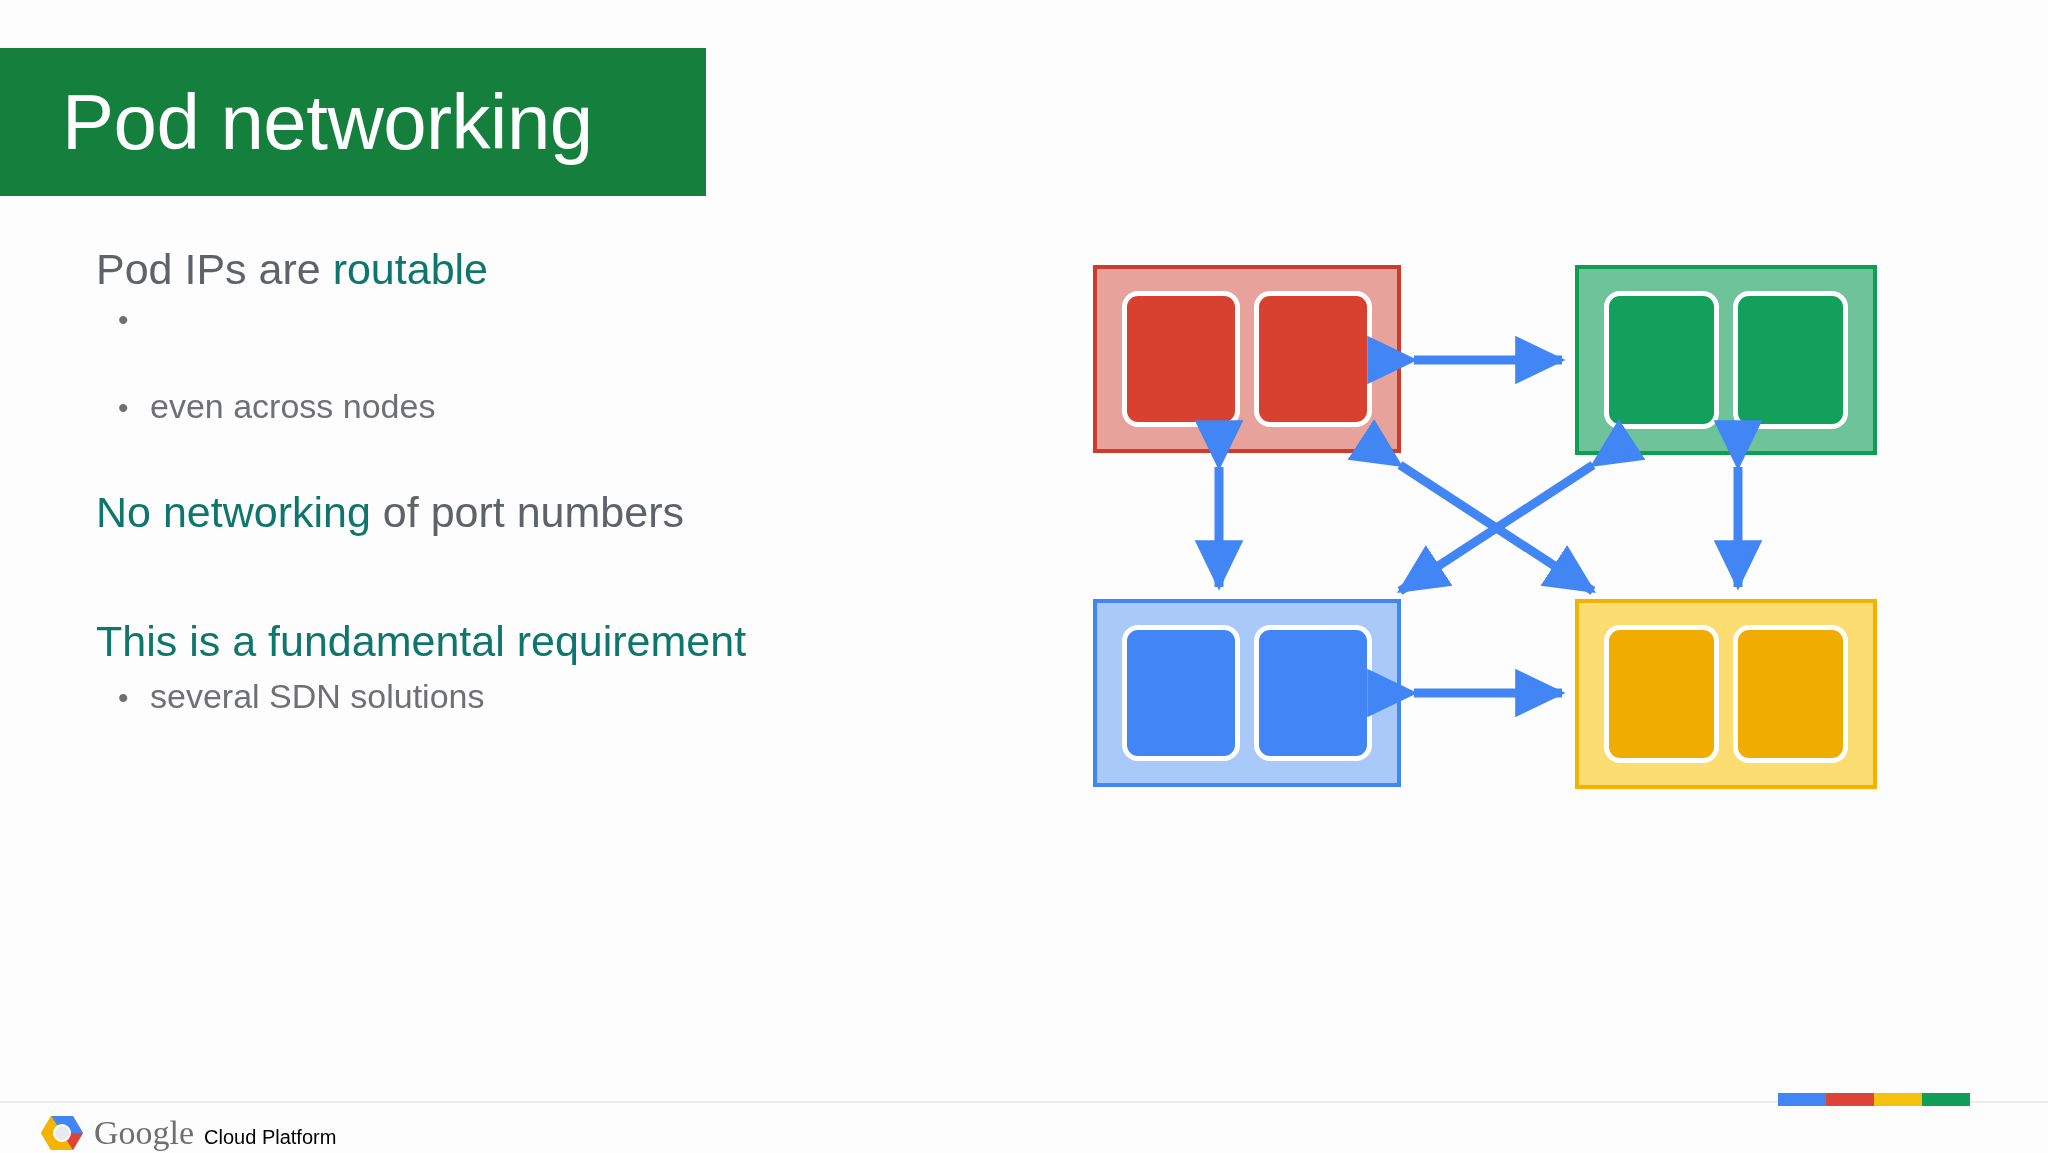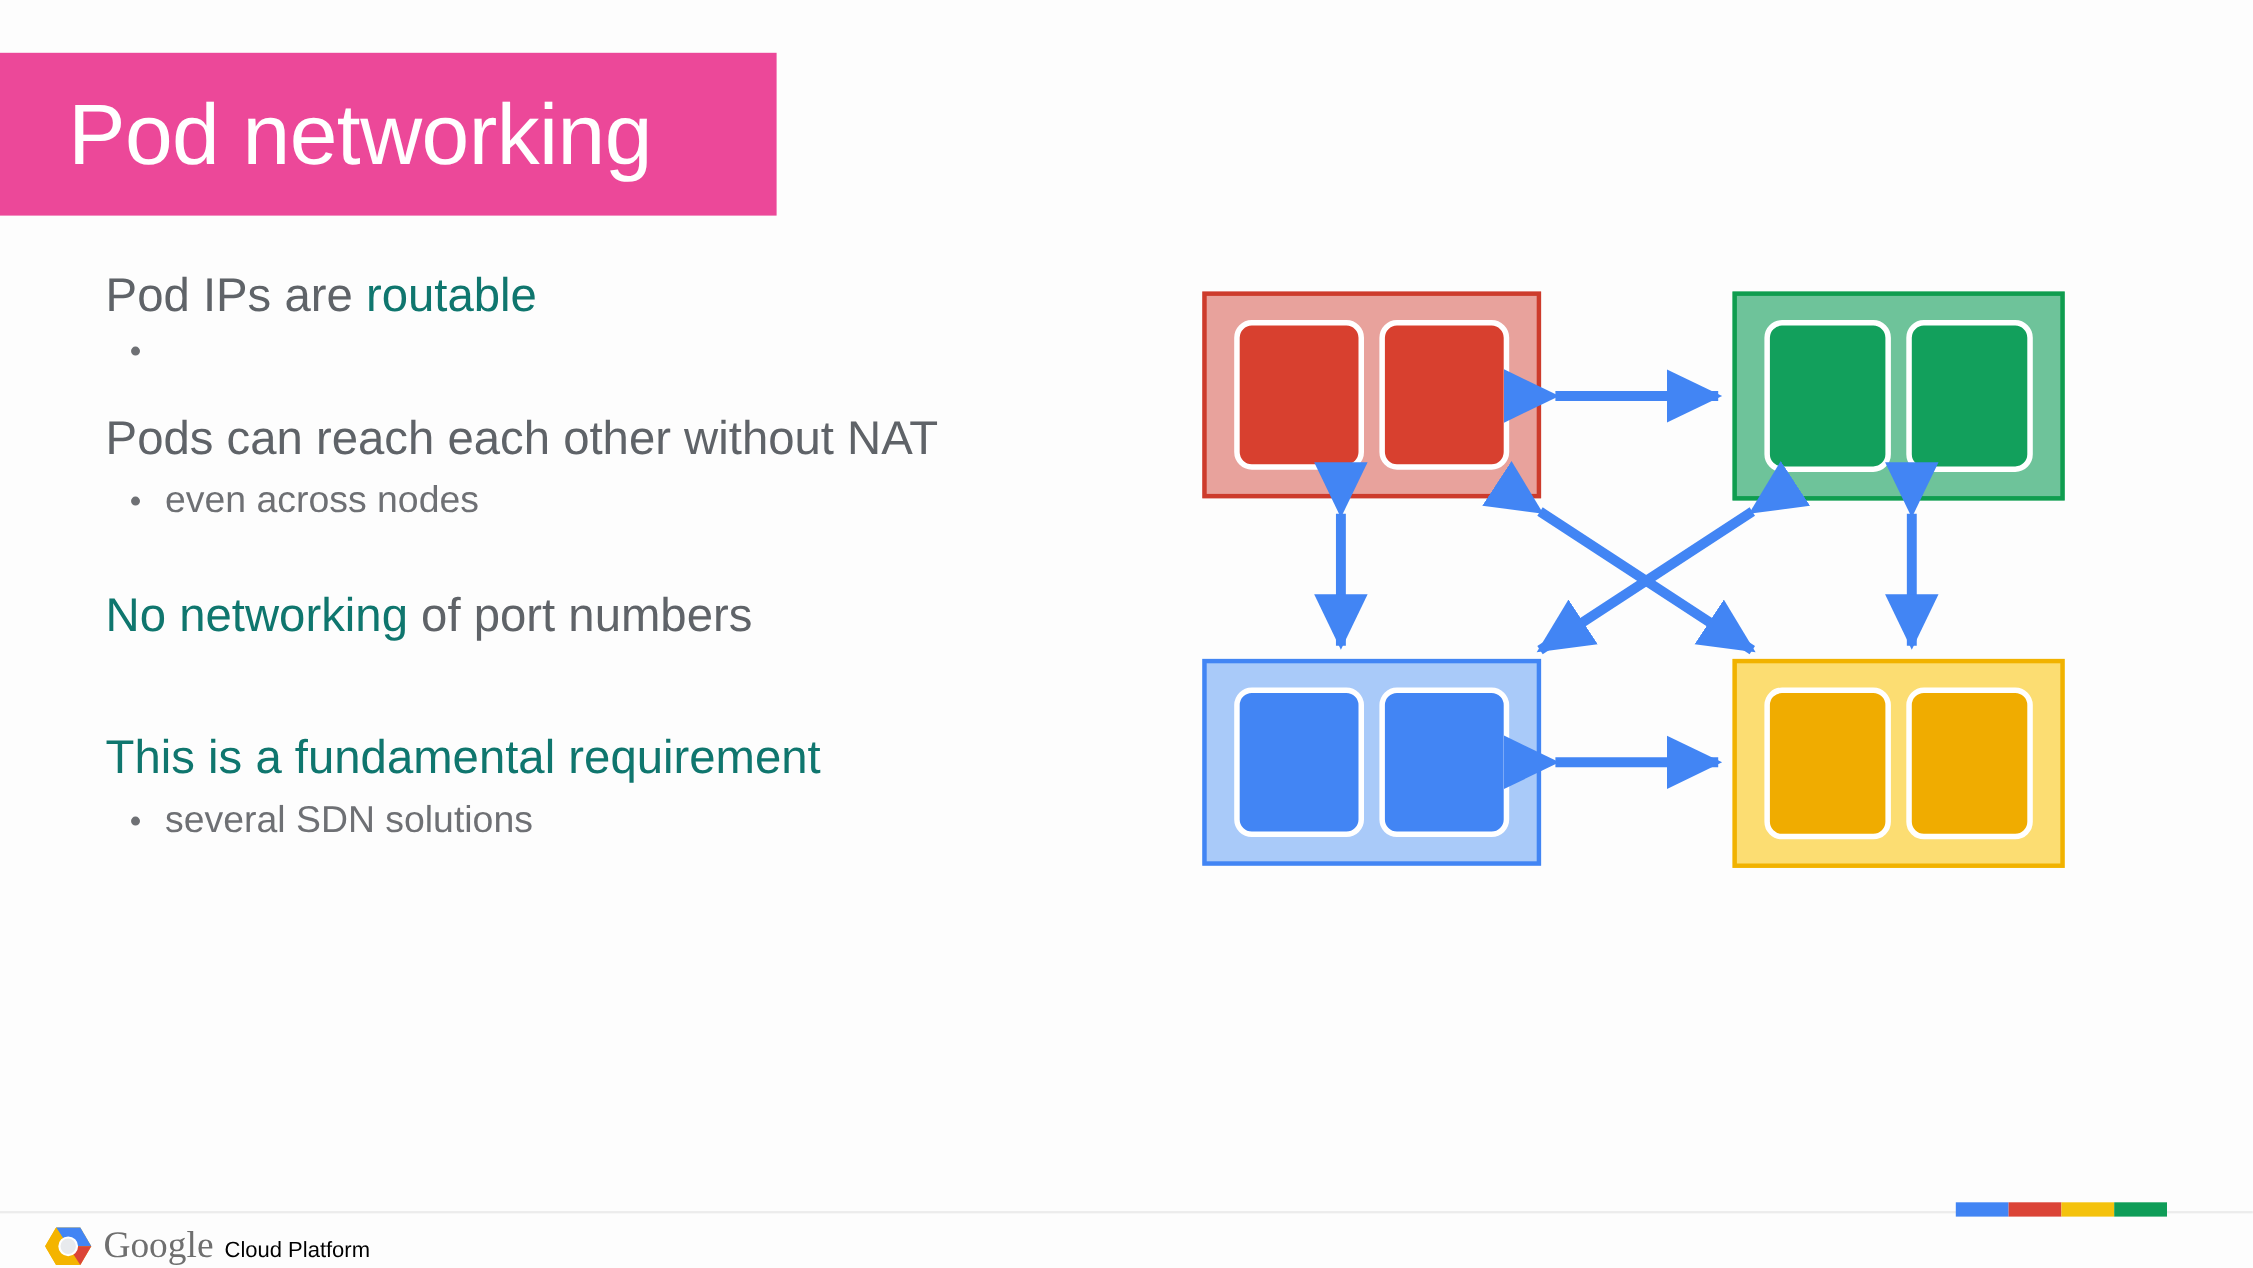--- a/index.html
+++ b/index.html
@@ -16,21 +16,21 @@
     background: #fdfdfd;
   }
 
   
   #title-banner {
     position: absolute;
     left: 0;
     top: 48px;
     width: 706px;
     height: 148px;
-    background: #ec4899;
+    background: #15803d;
     display: flex;
     align-items: center;
   }
   #title-text {
     color: #ffffff;
     font-size: 78px;
     font-weight: 400;
     letter-spacing: -0.5px;
     margin-left: 62px;
     line-height: 1;
@@ -188,21 +188,20 @@
   <div class="group">
     <div class="lead-line"><span>Pod IPs are </span><span class="strong">routable</span><span></span></div>
     <div class="sub-line">
       <span class="sub-bullet">•</span>
     </div>
   </div>
 
   <div class="gap-after"></div>
 
   <div class="group">
-    <div class="lead-line"><span>Pods can reach each other without NAT</span><span class="strong"></span><span></span></div>
     <div class="sub-line">
       <span class="sub-bullet">•</span>
       <span>even across nodes</span>
     </div>
   </div>
 
   <div class="gap-big"></div>
 
   <div class="group">
     <div class="lead-line"><span></span><span class="strong">No networking</span><span> of port numbers</span></div>

